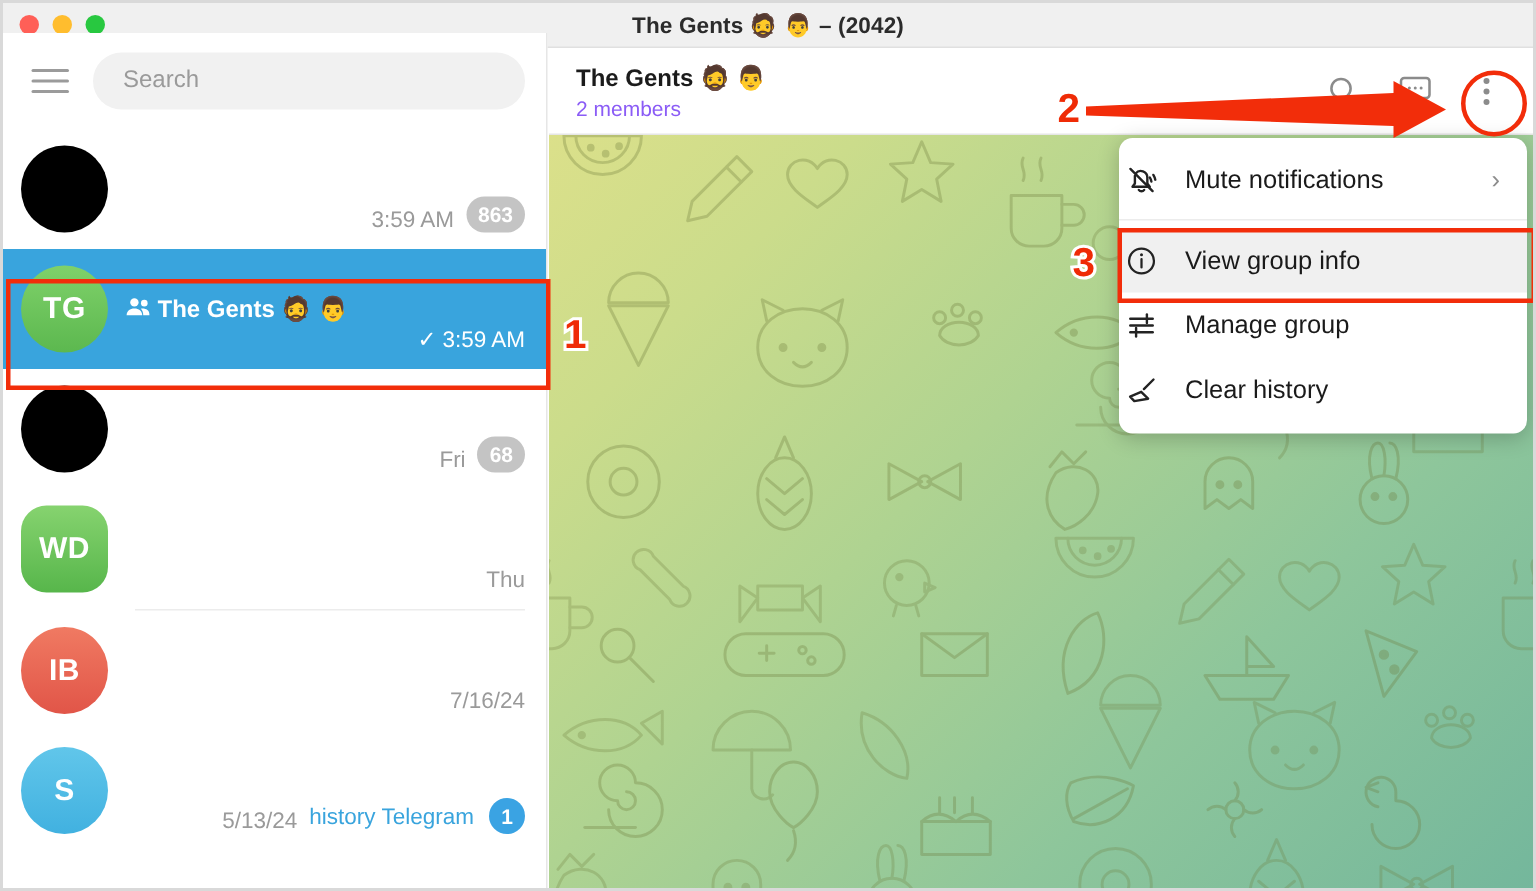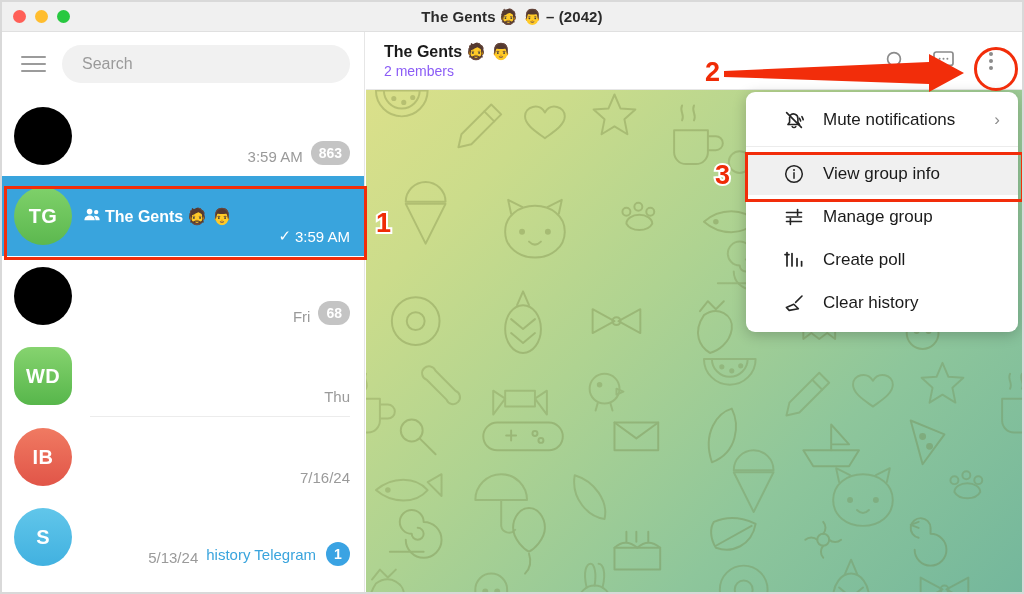--- a/index.html
+++ b/index.html
@@ -30,21 +30,21 @@
   .dot.yellow{ background:#ffbd2e; }
   .dot.green{ background:#28c840; }
   .title-text {
     position:absolute; left:0; right:0; text-align:center;
     font-size:15px; font-weight:bold; color:#2b2b2b;
     letter-spacing:.1px;
   }
 
   
   .sidebar {
-    position:absolute; left:0; top:30px; width:363px; bottom:0;
+    position:absolute; left:0; top:20px; width:363px; bottom:0;
     background:#ffffff;
     border-right:1px solid #e6e6e6;
     overflow:hidden;
   }
   .side-top { height:64px; display:flex; align-items:center; padding:0 14px; }
   .hamburger { width:34px; height:34px; display:flex; flex-direction:column;
     justify-content:center; align-items:center; gap:5px; cursor:pointer; }
   .hamburger i { display:block; width:25px; height:2px; background:#9b9b9b; border-radius:1px; }
   .search-box {
     flex:1; height:38px; margin-left:12px; background:#f1f1f1;
@@ -111,21 +111,21 @@
     opacity:.30; }
 
   
   .menu {
     position:absolute; right:4px; top:60px; width:272px;
     background:#fff; border-radius:9px;
     box-shadow:0 3px 14px rgba(0,0,0,.22); padding:6px 0 8px;
     z-index:8;
   }
   .menu-item {
-    height:43px; display:flex; align-items:center; padding:0 18px 0 36px;
+    height:43px; display:flex; align-items:center; padding:0 18px 0 3px;
     cursor:pointer; font-size:17px; color:#1a1a1a; gap:18px;
   }
   .menu-item.highlighted { background:#f0f0f0; }
   .menu-item.danger { color:#e8645a; }
   .menu-icon { width:23px; height:23px; flex:none; display:flex;
     align-items:center; justify-content:center; }
   .menu-label { flex:1; }
   .menu-sep { height:1px; background:#ececec; margin:5px 0; }
   .chev { color:#8c8c8c; font-size:17px; }
 
@@ -458,33 +458,20 @@
             <line x1="3.5" y1="6.5" x2="18.5" y2="6.5"></line>
               <line x1="14.6" y1="3.6" x2="14.6" y2="9.4"></line>
             <line x1="3.5" y1="11" x2="18.5" y2="11"></line>
             <line x1="3.5" y1="15.5" x2="18.5" y2="15.5"></line>
               <line x1="7.4" y1="12.6" x2="7.4" y2="18.4"></line>
           </svg>
         </span>
         <span class="menu-label">Manage group</span>
       </div>
 
-      <div class="menu-item">
-        <span class="menu-icon">
-          <svg width="22" height="22" viewBox="0 0 22 22" fill="none" stroke="#232323" stroke-width="1.7" stroke-linecap="round">
-            <line x1="4" y1="8" x2="4" y2="17"></line>
-            <line x1="9" y1="4.5" x2="9" y2="17"></line>
-            <line x1="14" y1="9.5" x2="14" y2="17"></line>
-            <line x1="18.6" y1="12.5" x2="18.6" y2="17"></line>
-            <line x1="2" y1="5.6" x2="6" y2="5.6"></line>
-              <line x1="4" y1="3.6" x2="4" y2="7.6"></line>
-          </svg>
-        </span>
-        <span class="menu-label">Create poll</span>
-      </div>
 
       <div class="menu-item">
         <span class="menu-icon">
           <svg width="22" height="22" viewBox="0 0 22 22" fill="none" stroke="#232323" stroke-width="1.6" stroke-linecap="round" stroke-linejoin="round">
             <path d="M3.4 15.4 l7.4-3.2 4.6 4.6 -9.2 1.6z"></path>
             <path d="M12.6 10.4 L19 4"></path>
           </svg>
         </span>
         <span class="menu-label">Clear history</span>
       </div>

